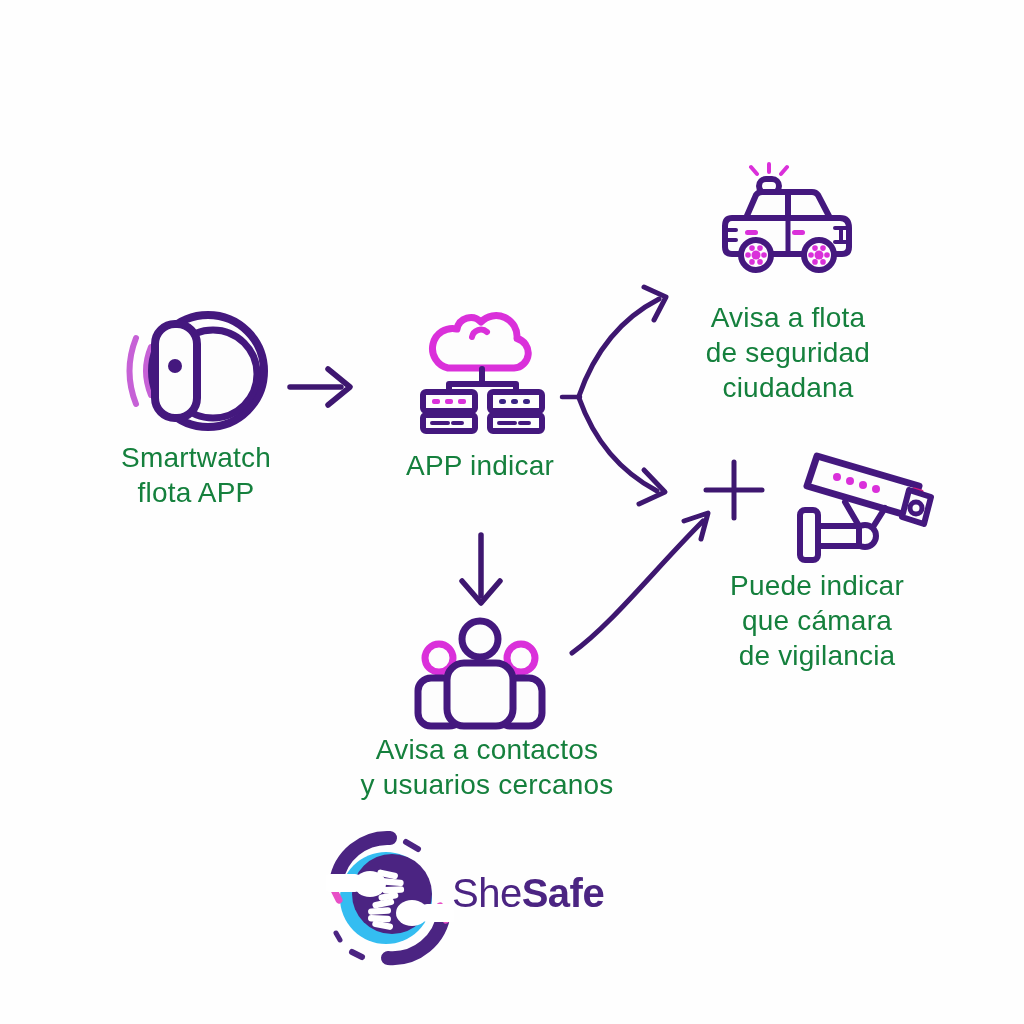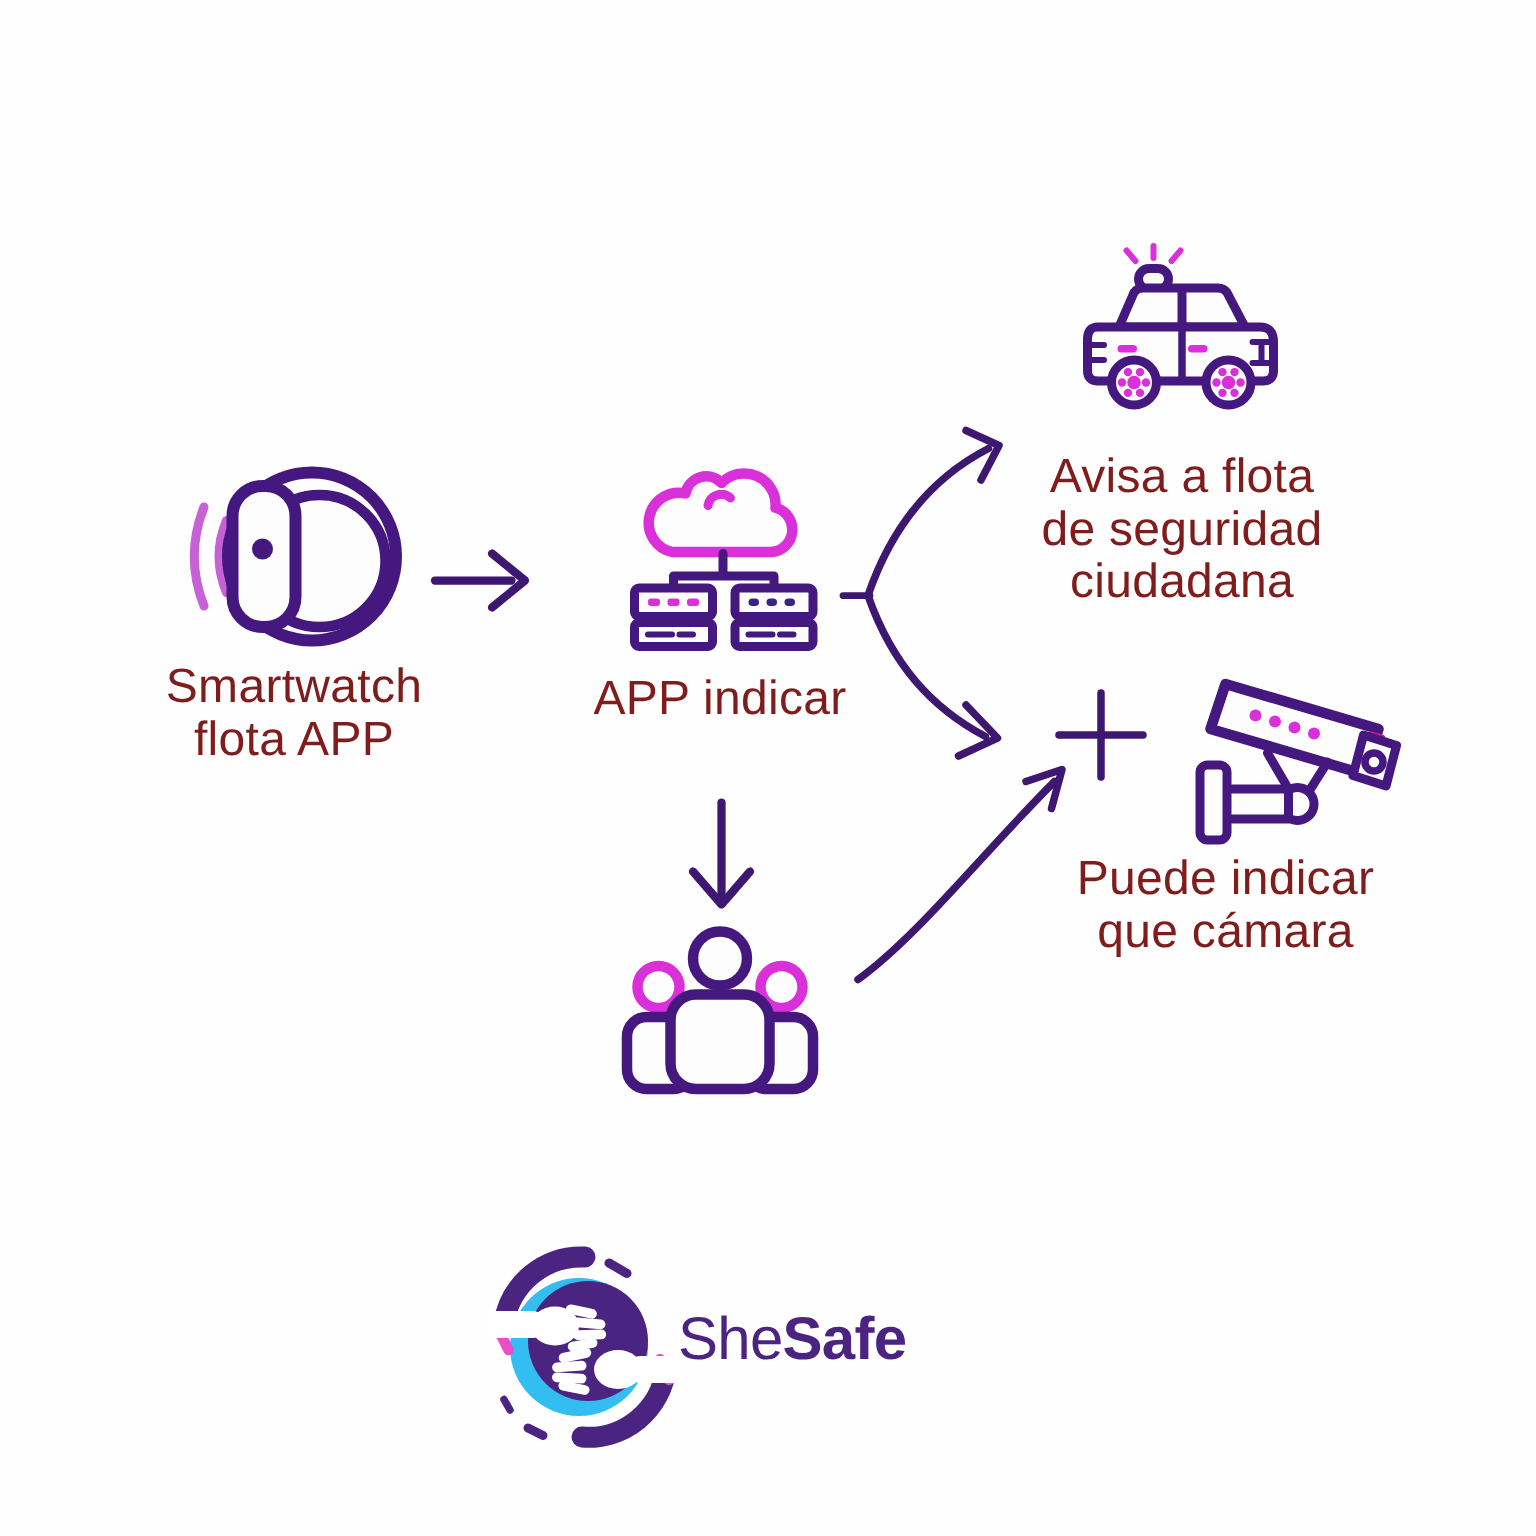--- a/index.html
+++ b/index.html
@@ -2,21 +2,21 @@
 <html><head>
 <meta charset="utf-8">
 <style>
   html,body{margin:0;padding:0;background:#ffffff;}
   .canvas{
     position:relative;width:1024px;height:1024px;background:#fefefe;overflow:hidden;
     font-family:"Liberation Sans",sans-serif;
   }
   .abs{position:absolute;}
   .label{
-    color:#7f1d1d;font-size:32px;line-height:35px;text-align:center;
+    color:#15803d;font-size:28px;line-height:35px;text-align:center;
     letter-spacing:0.2px;
   }
   .brand{
     color:#4b2482;font-size:40px;line-height:70px;letter-spacing:-0.5px;
     font-family:"Liberation Sans",sans-serif;
   }
   .brand .bold{font-weight:700;}
   svg{display:block;}
   .st-p{stroke:#44187e;fill:none;stroke-linecap:round;stroke-linejoin:round;}
   .st-pk{stroke:#da30da;fill:none;stroke-linecap:round;stroke-linejoin:round;}
@@ -163,30 +163,35 @@
 
     <path class="st-p" stroke-width="6" d="M66,92 L52,68 M80,93 L92,74"></path>
     <circle class="st-p f-white" stroke-width="6" cx="72" cy="102" r="11"></circle>
 
     <rect class="st-p f-white" stroke-width="6" x="24" y="92" width="42" height="20"></rect>
     <rect class="st-p f-white" stroke-width="6" x="7" y="76" width="18" height="50" rx="5"></rect>
   </svg>
   <div class="abs label" style="left:697px;top:568px;width:240px;text-align:center;">
     <div>Puede indicar</div>
     <div>que cámara</div>
+    <div>de vigilancia</div>
   </div>
 
   <svg class="abs" style="left:413px;top:616px;" width="134" height="116" viewBox="0 0 134 116">
     <circle class="st-pk f-white" stroke-width="7" cx="26" cy="42" r="14"></circle>
     <circle class="st-pk f-white" stroke-width="7" cx="108" cy="42" r="14"></circle>
     <rect class="st-p f-white" stroke-width="7" x="5" y="62" width="44" height="48" rx="13"></rect>
     <rect class="st-p f-white" stroke-width="7" x="85" y="62" width="44" height="48" rx="13"></rect>
     <circle class="st-p f-white" stroke-width="7" cx="67" cy="23" r="18"></circle>
     <rect class="st-p f-white" stroke-width="7" x="34" y="47" width="66" height="63" rx="17"></rect>
   </svg>
+  <div class="abs label" style="left:337px;top:732px;width:300px;">
+    <div>Avisa a contactos</div>
+    <div>y usuarios cercanos</div>
+  </div>
 
   <svg class="abs" style="left:326px;top:828px;" width="128" height="140" viewBox="0 0 128 140">
     <circle fill="#34bdf1" cx="60" cy="70" r="46"></circle>
     <circle fill="#4b2482" cx="66" cy="66" r="40"></circle>
 
     <path d="M10,54 A52,52 0 0 1 64,10" stroke="#4b2482" stroke-width="14" stroke-linecap="round" fill="none"></path>
     <path d="M118,84 A52,52 0 0 1 62,130" stroke="#4b2482" stroke-width="14" stroke-linecap="round" fill="none"></path>
     <path d="M80,14 L92,21" stroke="#4b2482" stroke-width="6" stroke-linecap="round" fill="none"></path>
     <path d="M36,129 L26,124" stroke="#4b2482" stroke-width="6" stroke-linecap="round" fill="none"></path>
     <path d="M14,112 L10,105" stroke="#4b2482" stroke-width="5" stroke-linecap="round" fill="none"></path>

